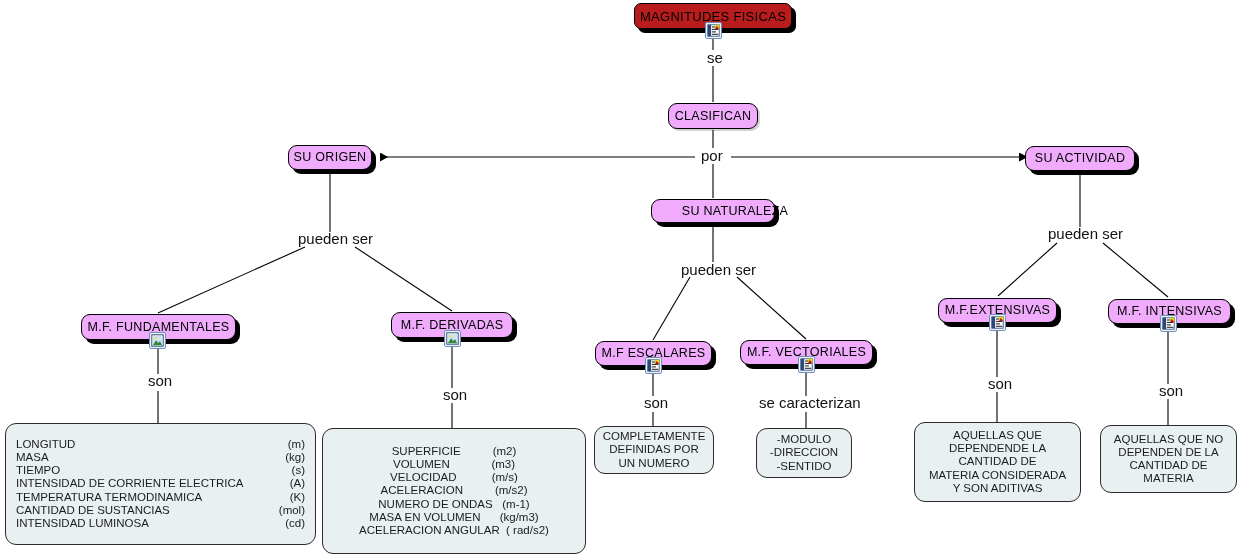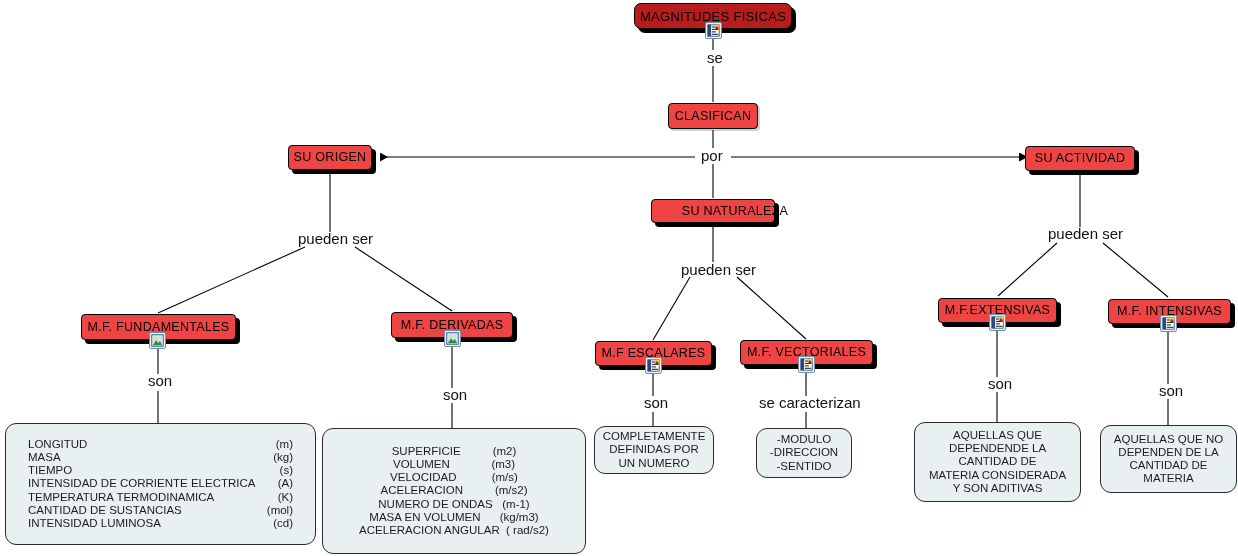--- a/index.html
+++ b/index.html
@@ -21,22 +21,22 @@
     width:1238px;
     height:556px;
     pointer-events:none;
   }
 
   
   .node{
     position:absolute;
     box-sizing:border-box;
     border:1px solid #000000;
-    border-radius:4px;
-    background:#ef4444;
+    border-radius:9px;
+    background:#f0abfc;
     box-shadow:4px 4px 0 0 #000000;
     display:flex;
     align-items:center;
     justify-content:center;
     text-align:center;
     color:#000000;
     white-space:nowrap;
     z-index:5;
   }
   .node .label{
@@ -64,21 +64,21 @@
     justify-content:center;
   }
   .detail .line{
     font-size:11.5px;
     color:#1c1c1c;
     line-height:13.2px;
     white-space:nowrap;
   }
   .detail.twocol .line{
     display:flex;
-    padding:0 22px;
+    padding:0 10px;
     gap:12px;
   }
   .detail.twocol .line .nm{ flex:0 0 auto; }
   .detail.twocol .line .un{ margin-left:auto; }
   .detail.listleft{ padding:6px 0; }
   .detail.listcenter{ padding:5px 0; }
   .detail.listcenter .line{ text-align:center; }
 
   
   .linklabel{

